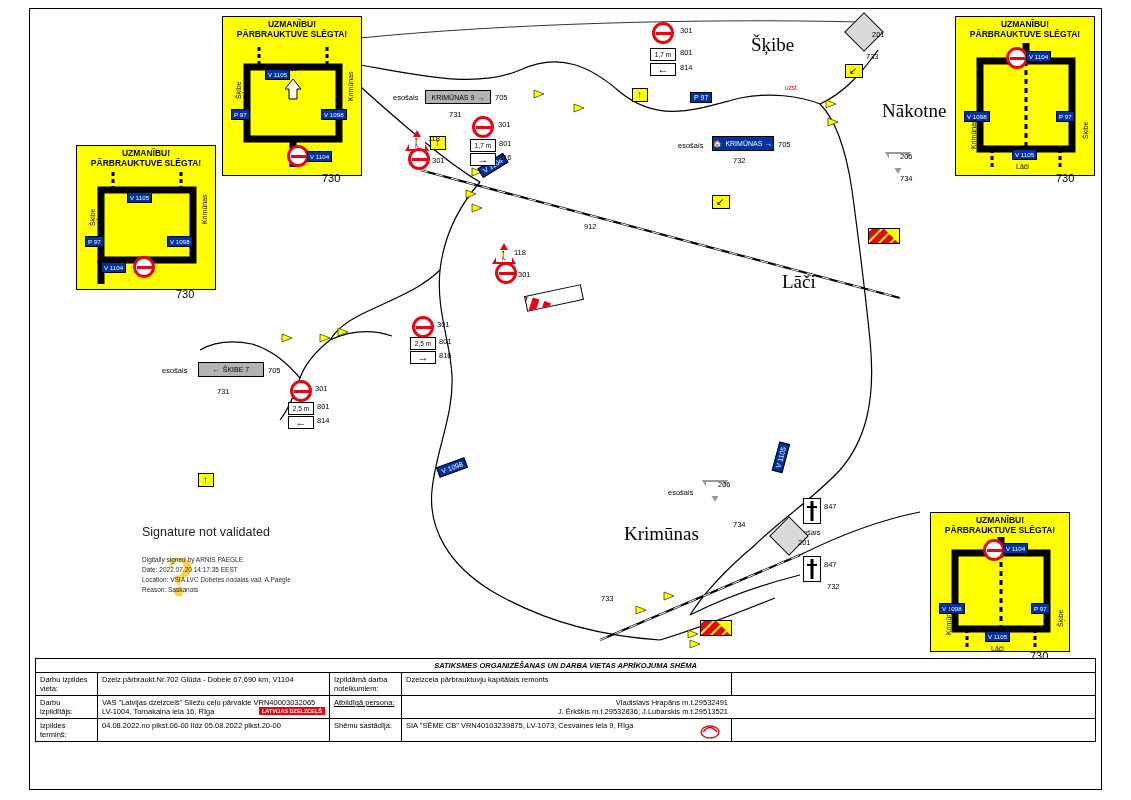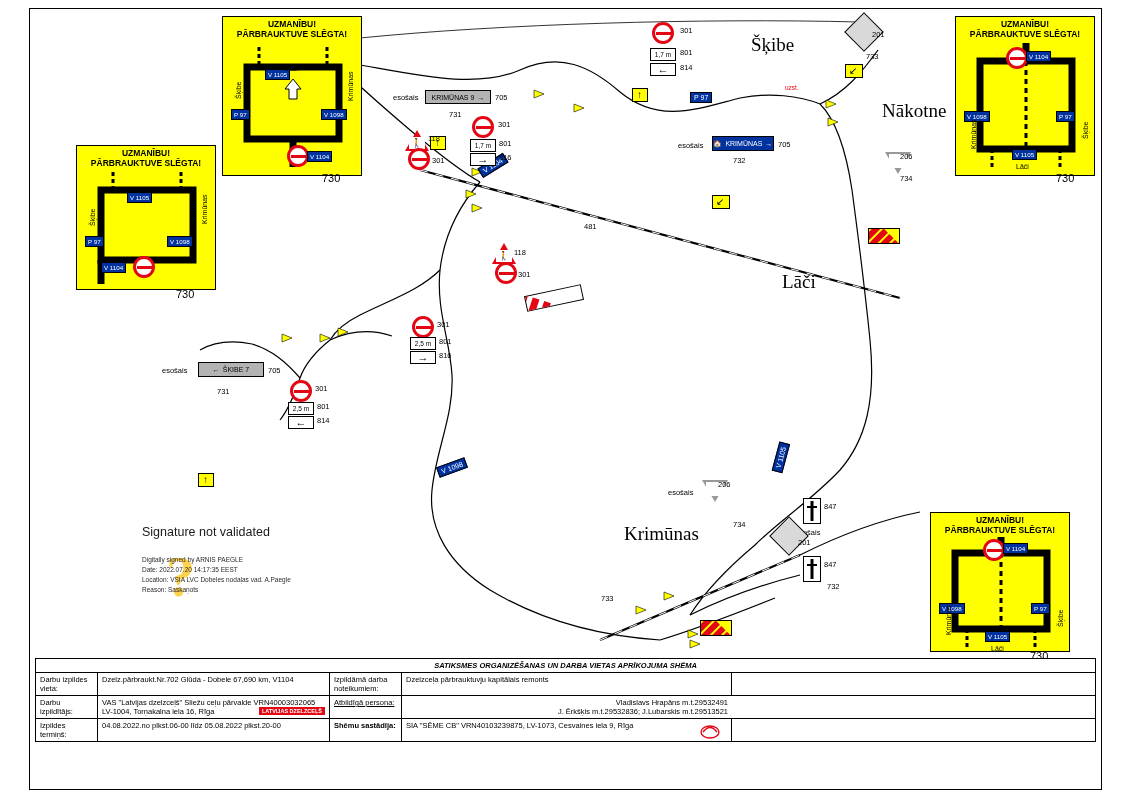--- a/index.html
+++ b/index.html
@@ -291,21 +291,21 @@
   <div class="abs" style="left:885px;top:152px;">
       <div class="s-tri-down">
         <div class="inner"></div>
       </div>
     </div>
   <div class="signno" style="left:900px;top:152px;">206</div>
   <div class="abs s-stripe" style="left:868px;top:172px;width:30px;height:14px;"></div>
   <div class="signno" style="left:900px;top:174px;">734</div>
 
   <div class="abs s-912" style="left:525px;top:218px;transform:rotate(-12deg);"></div>
-  <div class="signno" style="left:584px;top:222px;">481</div>
+  <div class="signno" style="left:584px;top:222px;">912</div>
 
   <div class="abs" style="left:492px;top:243px;">
       <div class="s-warn">
         <div class="inner"></div>
         <div class="gl">🚶</div>
       </div>
     </div>
   <div class="signno" style="left:514px;top:248px;">118</div>
   <div class="abs" style="left:495px;top:262px;">
       <div class="s-prohib"></div>
@@ -409,21 +409,21 @@
         <span>VAS "Latvijas dzelzceļš" Sliežu ceļu pārvalde VRN40003032065 LV-1004, Torņakalna iela 16, Rīga</span>
         <span class="ldz" style="position:absolute;right:4px;bottom:3px;">LATVIJAS DZELZCEĻŠ</span>
       </div>
       <div class="cell" style="width:72px;text-decoration:underline;">Atbildīgā persona:</div>
       <div class="cell bigtxt" style="width:330px;white-space:pre-line;text-align:right;">Vladislavs Hrapāns m.t.29532491
 J. Ērkšķis m.t.29532836; J.Lubarskis m.t.29513521</div>
     </div>
     <div class="row">
       <div class="cell" style="width:62px;">Izpildes termiņš:</div>
       <div class="cell bigtxt" style="width:232px;">04.08.2022.no plkst.06-00 līdz 05.08.2022 plkst.20-00</div>
-      <div class="cell" style="width:72px;font-weight:bold;">Shēmu sastādīja:</div>
+      <div class="cell" style="width:72px;">Shēmu sastādīja:</div>
       <div class="cell" style="width:330px;position:relative;">
         <span>SIA "SĒME CB" VRN40103239875, LV-1073, Cesvaines iela 9, Rīga</span>
         <span style="position:absolute;right:10px;bottom:0px;">
           <svg width="22" height="18" viewBox="0 0 22 18">
               <ellipse cx="11" cy="11" rx="9" ry="6" fill="none" stroke="#e30613" stroke-width="1.4"></ellipse>
               <path d="M4 11 q7 -9 14 0" fill="none" stroke="#e30613" stroke-width="1.4"></path>
             </svg>
         </span>
       </div>
       <div class="cell" style="flex:1;"></div>

